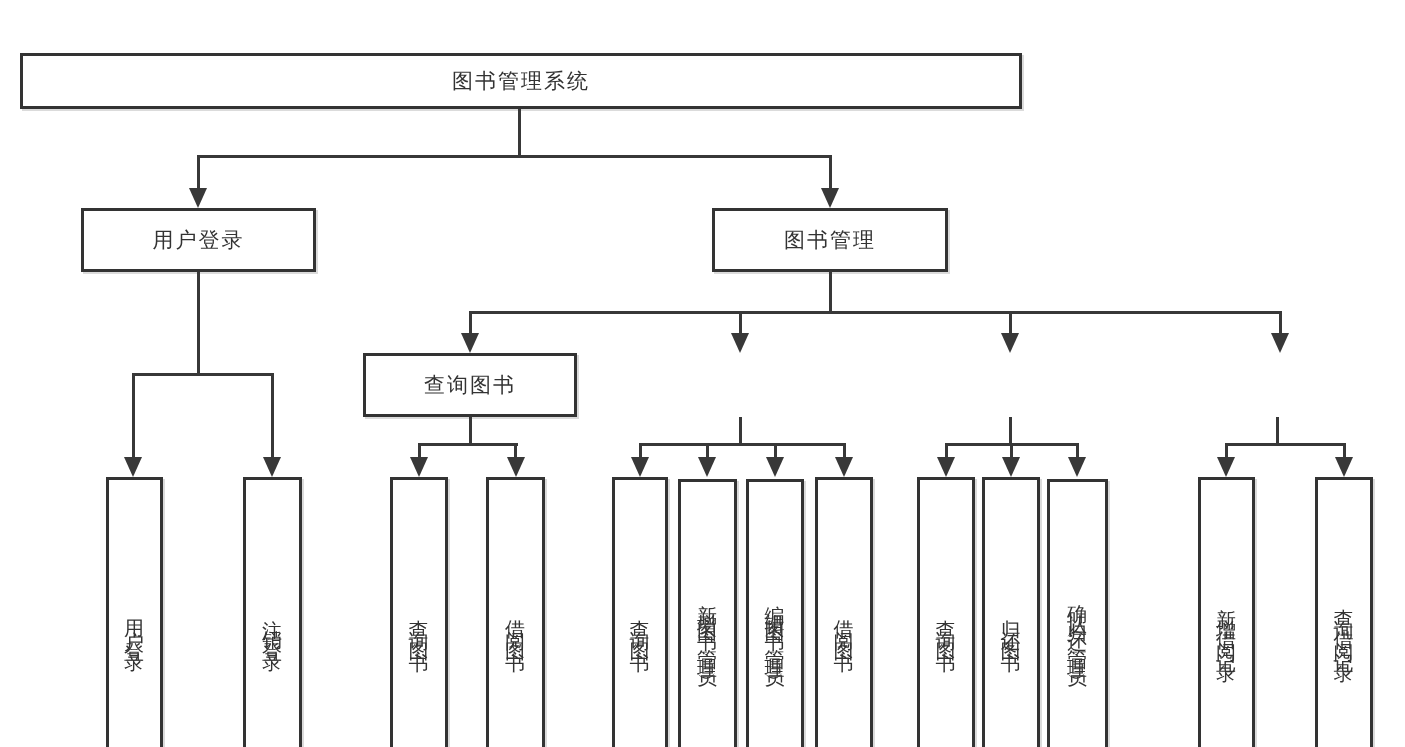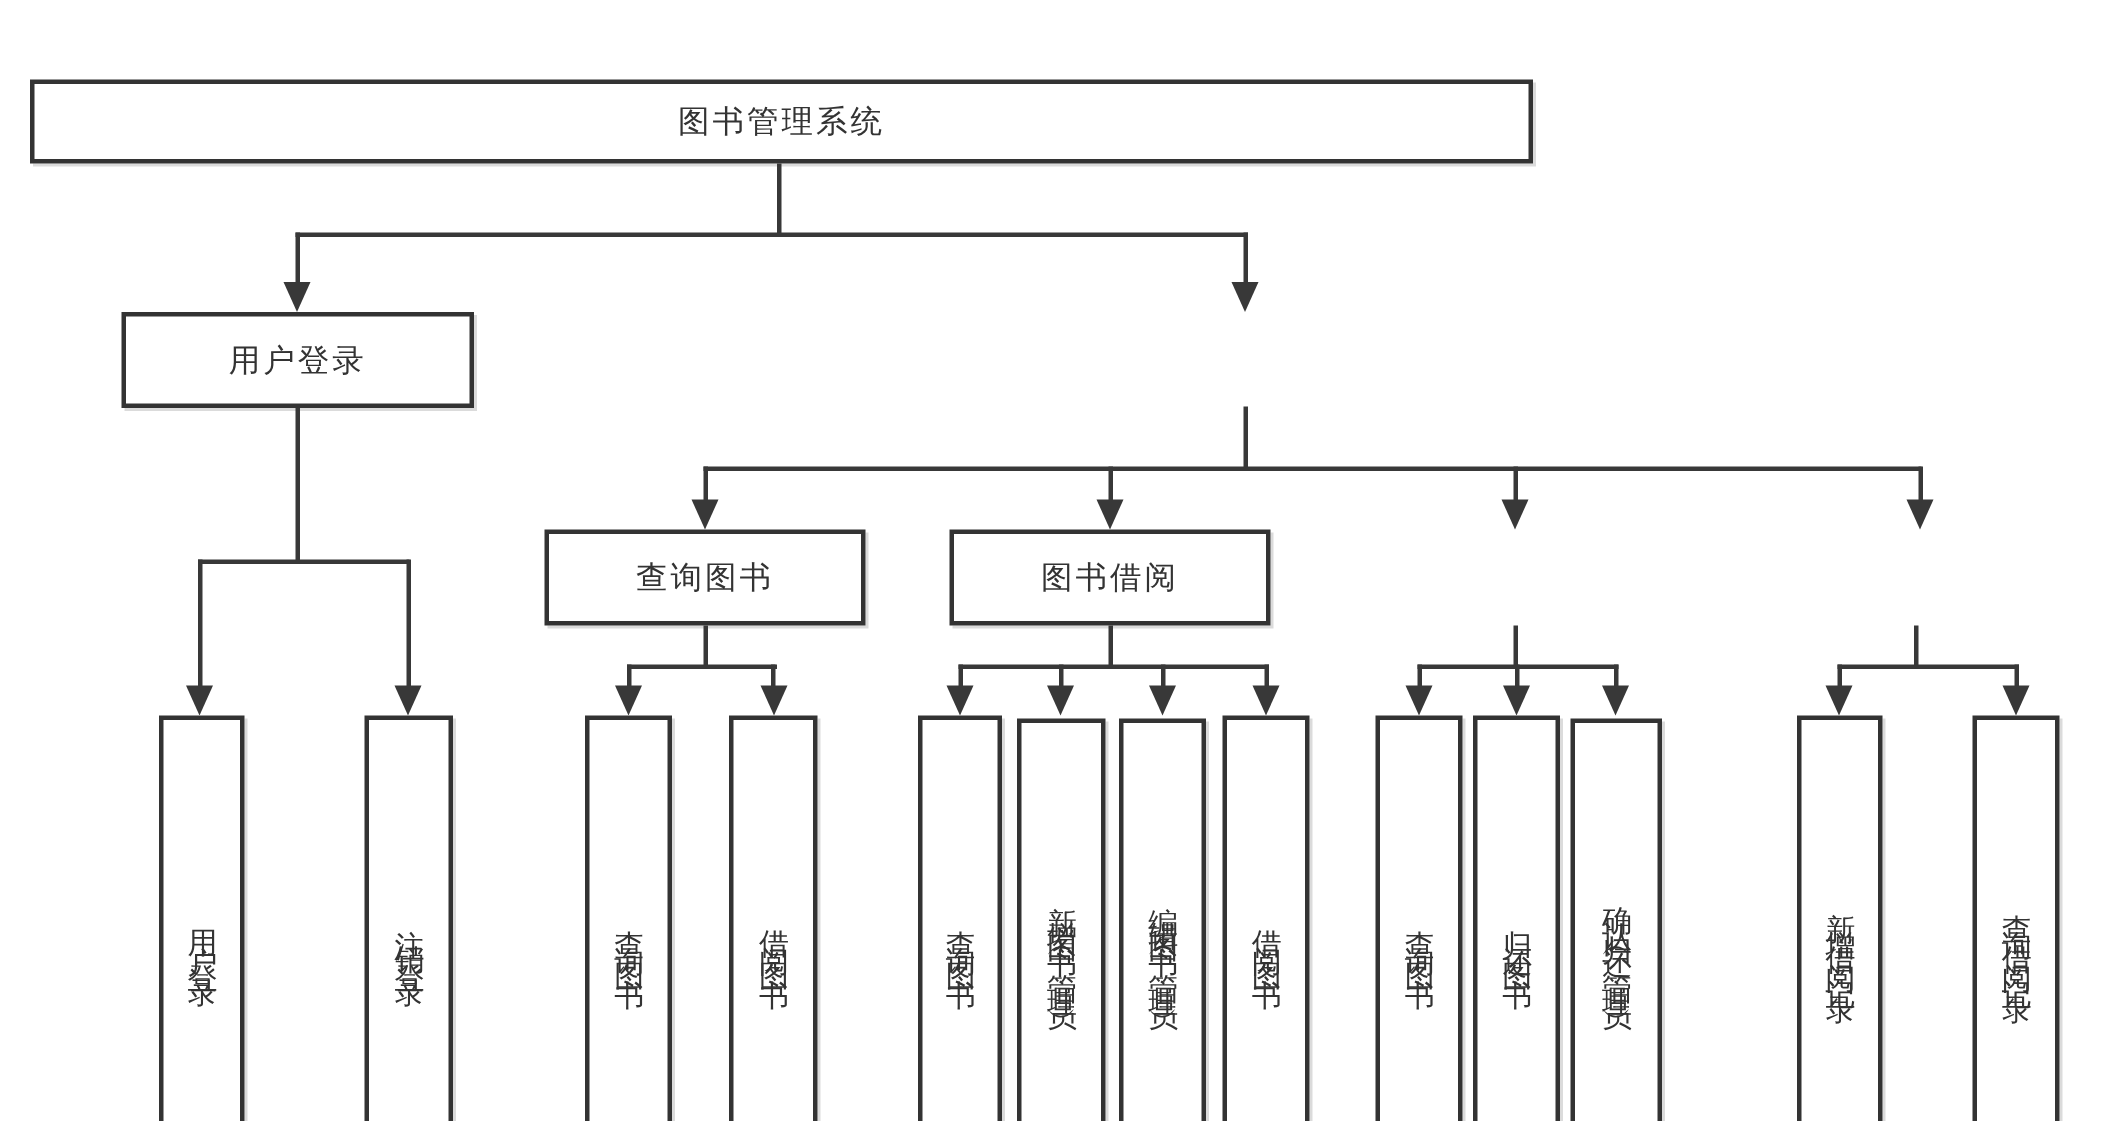--- a/index.html
+++ b/index.html
@@ -69,20 +69,23 @@
   <div class="line" style="left:518px;top:69px;width:3px;height:48px"></div>
   <div class="line" style="left:197px;top:115px;width:635px;height:3px"></div>
   <div class="line" style="left:197px;top:115px;width:3px;height:35px"></div>
   <div class="arr" style="left:189px;top:148px"></div>
   <div class="line" style="left:829px;top:115px;width:3px;height:35px"></div>
   <div class="arr" style="left:821px;top:148px"></div>
 
   <div class="box" style="left:81px;top:168px;width:235px;height:64px">
     <span class="hlabel">用户登录</span>
   </div>
+  <div class="box" style="left:712px;top:168px;width:236px;height:64px">
+    <span class="hlabel">图书管理</span>
+  </div>
 
   <div class="line" style="left:197px;top:232px;width:3px;height:103px"></div>
   <div class="line" style="left:132px;top:333px;width:141px;height:3px"></div>
   <div class="line" style="left:132px;top:333px;width:3px;height:86px"></div>
   <div class="arr" style="left:124px;top:417px"></div>
   <div class="line" style="left:271px;top:333px;width:3px;height:86px"></div>
   <div class="arr" style="left:263px;top:417px"></div>
 
   <div class="line" style="left:829px;top:231px;width:3px;height:42px"></div>
   <div class="line" style="left:469px;top:271px;width:812px;height:3px"></div>
@@ -90,23 +93,20 @@
   <div class="arr" style="left:461px;top:293px"></div>
   <div class="line" style="left:739px;top:271px;width:3px;height:25px"></div>
   <div class="arr" style="left:731px;top:293px"></div>
   <div class="line" style="left:1009px;top:271px;width:3px;height:25px"></div>
   <div class="arr" style="left:1001px;top:293px"></div>
   <div class="line" style="left:1279px;top:271px;width:3px;height:25px"></div>
   <div class="arr" style="left:1271px;top:293px"></div>
 
   <div class="box" style="left:363px;top:313px;width:214px;height:64px">
     <span class="hlabel">查询图书</span>
-  </div>
-  <div class="box" style="left:633px;top:313px;width:214px;height:64px">
-    <span class="hlabel">图书借阅</span>
   </div>
 
   <div class="line" style="left:469px;top:377px;width:3px;height:29px"></div>
   <div class="line" style="left:418px;top:403px;width:100px;height:3px"></div>
   <div class="line" style="left:418px;top:403px;width:3px;height:16px"></div>
   <div class="arr" style="left:410px;top:417px"></div>
   <div class="line" style="left:514px;top:403px;width:3px;height:16px"></div>
   <div class="arr" style="left:507px;top:417px"></div>
 
   <div class="line" style="left:739px;top:377px;width:3px;height:29px"></div>

